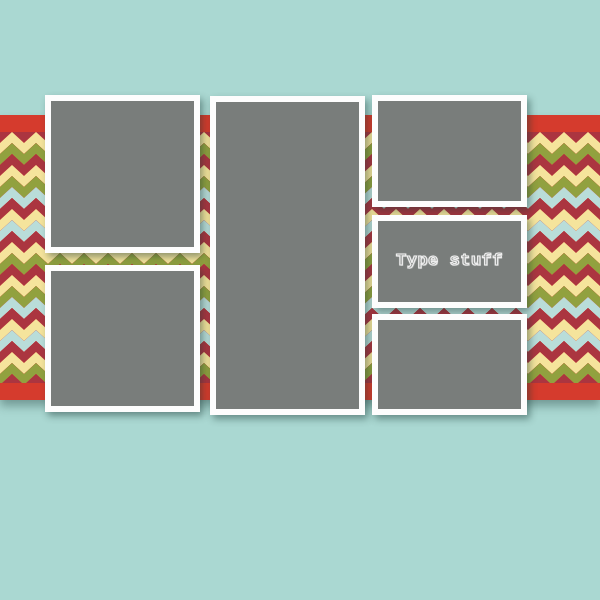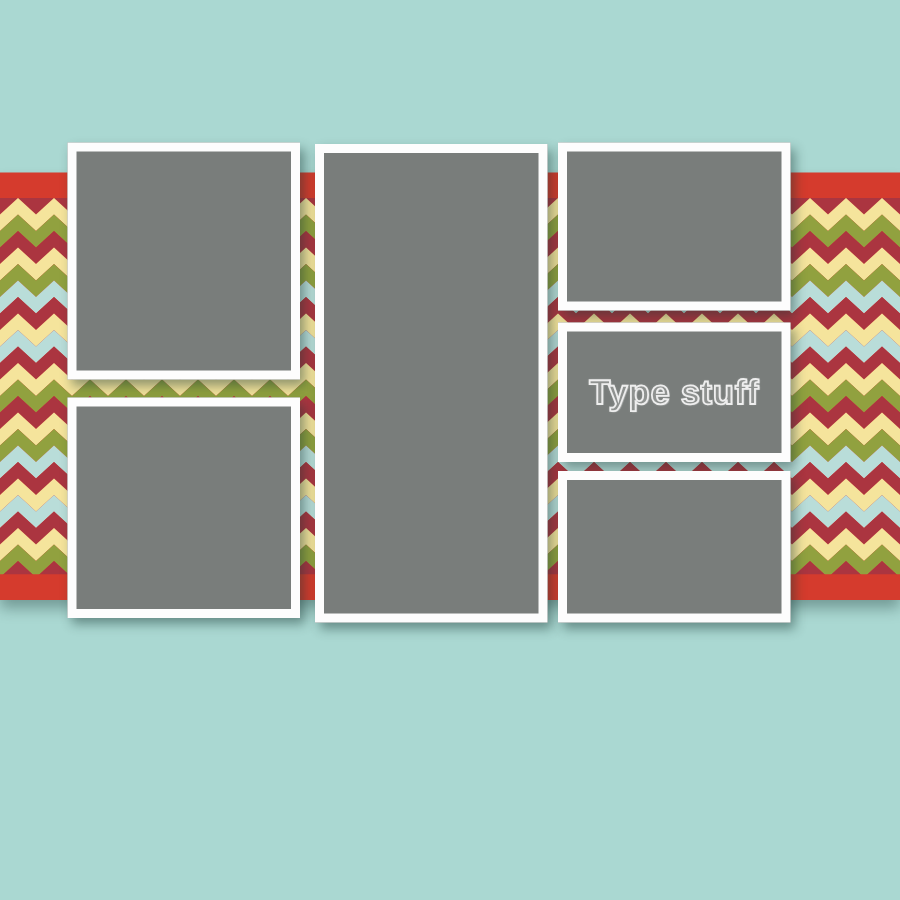--- a/index.html
+++ b/index.html
@@ -40,23 +40,23 @@
   .box-left-top    { left:45px;  top:95px;  width:155px; height:158px; }
   .box-left-bottom { left:45px;  top:265px; width:155px; height:147px; }
   .box-middle      { left:210px; top:96px;  width:155px; height:319px; }
   .box-right-top   { left:372px; top:95px;  width:155px; height:112px; }
   .box-right-text  { left:372px; top:215px; width:155px; height:93px;
                      display:flex; align-items:center; justify-content:center; }
   .box-right-bottom{ left:372px; top:314px; width:155px; height:101px; }
 
   .type-text{
     text-align:center;
-    font-family:Liberation Sans, sans-serif;
+    font-family:Liberation Mono, monospace;
     font-weight:bold;
-    font-size:23px;
+    font-size:17px;
     line-height:1.2;
     letter-spacing:0.5px;
     color:#8f9290;
     -webkit-text-stroke:1.2px #eeeeee;
     text-shadow:0 0 2px rgba(255,255,255,0.45), 1px 1px 0 rgba(255,255,255,0.25);
     user-select:none;
   }
 </style>
 </head>
 <body>

